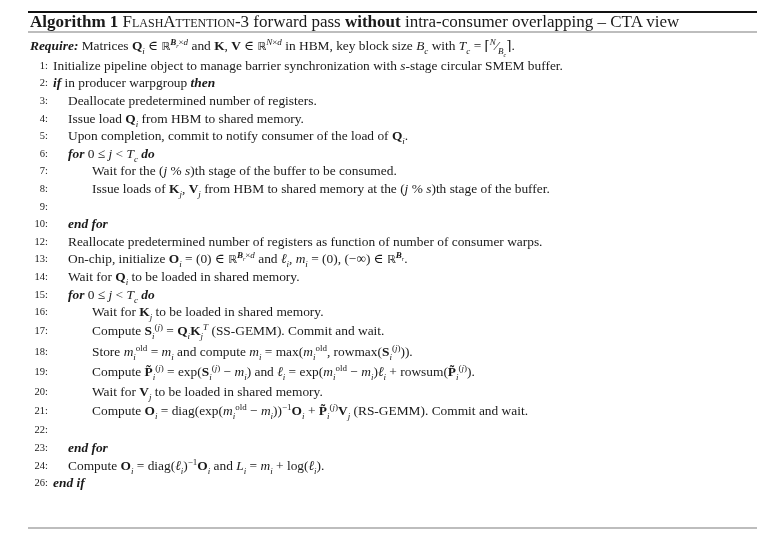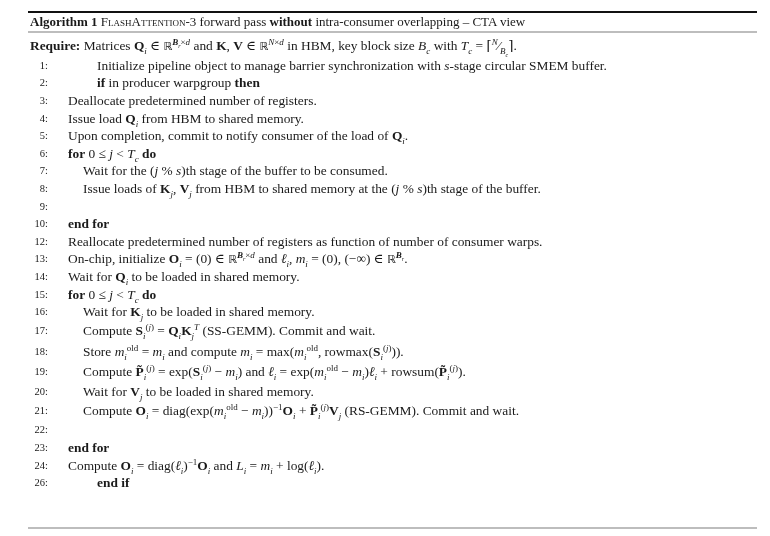--- a/index.html
+++ b/index.html
@@ -3,33 +3,33 @@
 <meta charset="utf-8">
 <style>
   html, body { margin: 0; padding: 0; background: #ffffff; }
   body { width: 770px; height: 536px; position: relative; overflow: hidden;
          font-family: "Liberation Serif", "DejaVu Serif", serif; color: #1a1a1a; }
   .algo { position: absolute; left: 28px; top: 0; width: 729px; }
   .rule-top { position: absolute; left: 0; top: 11px; width: 729px; height: 2px; background: #111; }
   .rule-mid { position: absolute; left: 0; top: 31px; width: 729px; height: 2px; background: #bdbdbd; }
   .rule-bot { position: absolute; left: 0; top: 527px; width: 729px; height: 2px; background: #bdbdbd; }
   .caption { position: absolute; left: 2px; top: 12px; height: 19px; line-height: 19px;
-             font-size: 13px; white-space: nowrap; }
+             font-size: 17px; white-space: nowrap; }
   .caption b { font-weight: bold; }
   .sc { font-variant: small-caps; }
   .lines { position: absolute; left: 0; top: 36px; width: 729px; }
   .line { position: relative; height: 17.6px; line-height: 17.6px; font-size: 13.4px; white-space: nowrap; }
   .line.tall { height: 20.8px; line-height: 20.8px; }
   .num { position: absolute; left: 0; width: 20px; text-align: right; font-size: 10.5px; }
   .txt { position: absolute; }
-  .l0 { left: 25px; margin-left: 44px; }
+  .l0 { left: 25px; }
   .l1 { left: 40px; }
-  .l2 { left: 55px; }
+  .l2 { left: 64px; }
   .req { left: 2px; }
-  b.kw { font-weight: bold; }
+  b.kw { font-weight: bold; font-style: italic; }
   i { font-style: italic; }
   .bf { font-weight: bold; font-style: normal; }
   sub, sup { font-size: 9px; line-height: 0; }
   .bb { font-family: "DejaVu Sans", sans-serif; font-size: 11px; }
 </style>
 </head>
 <body>
 
 <div class="algo">
   <div class="rule-top"></div>

